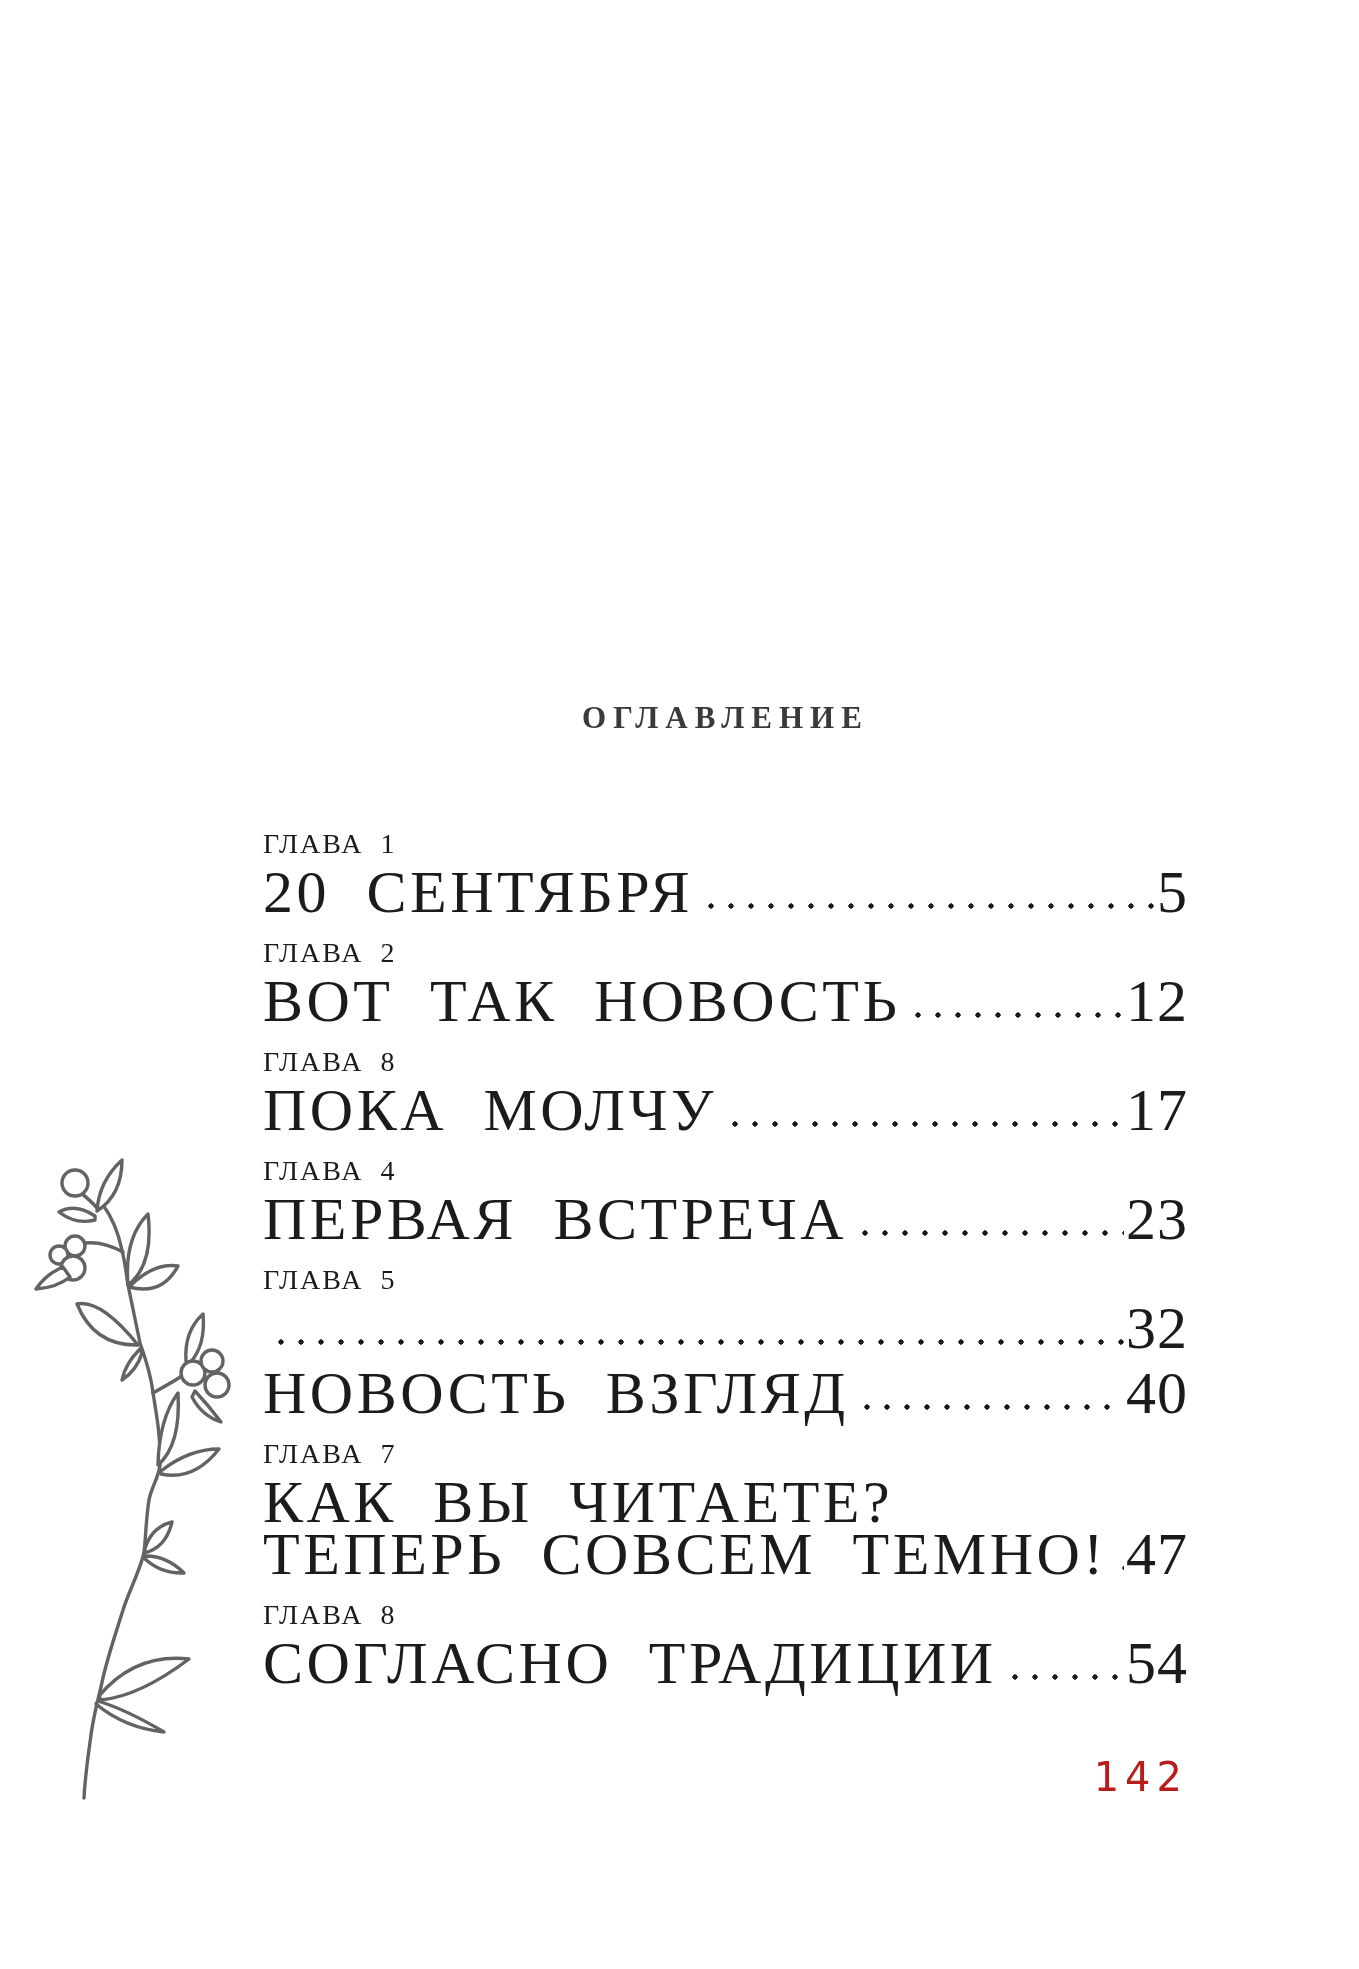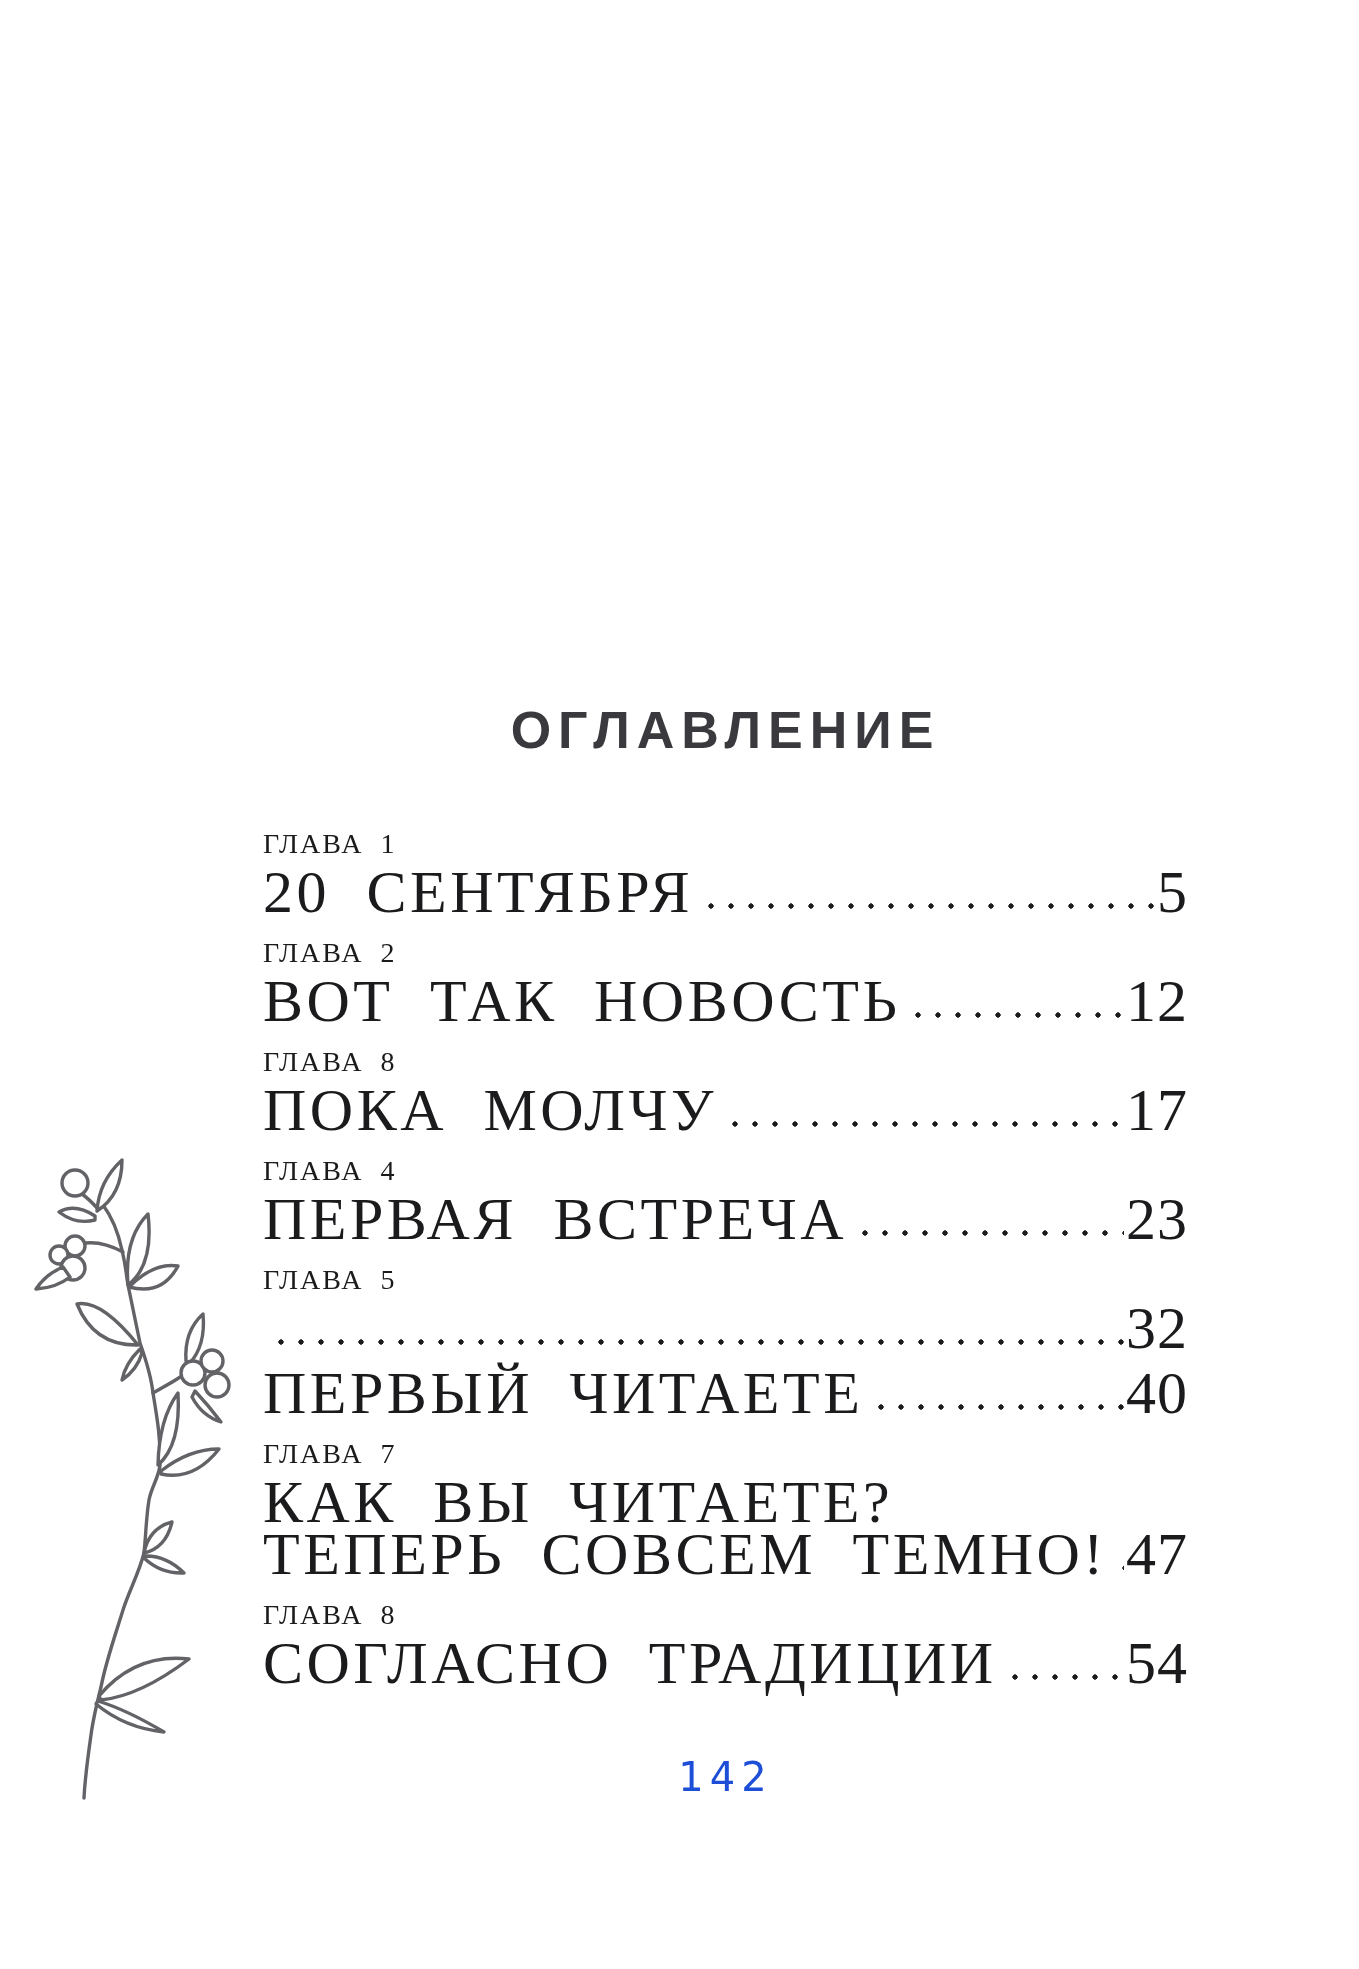--- a/index.html
+++ b/index.html
@@ -11,23 +11,23 @@
     color: #1b1b1d;
     overflow: hidden;
   }
   .page { position: absolute; inset: 0; background: #ffffff; }
 
   
   .toc-title {
     position: absolute;
     left: 263px; top: 700px; width: 925px;
     text-align: center;
-    font-family: Liberation Sans, sans-serif;
+    font-family: Liberation Serif, serif;
     font-weight: bold;
-    font-size: 52px;
+    font-size: 31px;
     letter-spacing: 7px;
     color: #3a3a3e;
     white-space: nowrap;
   }
 
   .toc-list {
     position: absolute;
     left: 263px; top: 822px; width: 925px;
   }
   .entry { margin-bottom: 13px; }
@@ -57,25 +57,25 @@
     background-size: 20px 6px;
     background-repeat: repeat-x;
     background-position: left bottom 9px;
   }
   .pagenum { flex: 0 0 auto; letter-spacing: 1px; }
 
   
   .folio {
     position: absolute;
     left: 263px; top: 1754px; width: 925px;
-    text-align: center;
+    text-align: right;
     font-family: "DejaVu Sans", sans-serif;
     font-size: 40px;
     letter-spacing: 6px;
-    color: #1d4ed8;
+    color: #b91c1c;
   }
 
   .floral {
     position: absolute;
     left: 25px; top: 1135px;
     width: 215px; height: 680px;
   }
   .floral path, .floral circle {
     fill: none;
     stroke: #636367;
@@ -143,21 +143,21 @@
           <div class="title-row">
             <span class="dots"></span>
             <span class="pagenum">32</span>
           </div>
         </div>
   </div>
 
   <div class="entry">
     <div class="lines">
           <div class="title-row">
-            <span class="title-text">ПЕРВЫЙ ЧИТАЕТЕ</span>
+            <span class="title-text">НОВОСТЬ ВЗГЛЯД</span>
             <span class="dots"></span>
             <span class="pagenum">40</span>
           </div>
         </div>
   </div>
 
   <div class="entry">
     <div class="chapter-label">ГЛАВА 7</div>
     <div class="lines">
           <div class="title-row">

